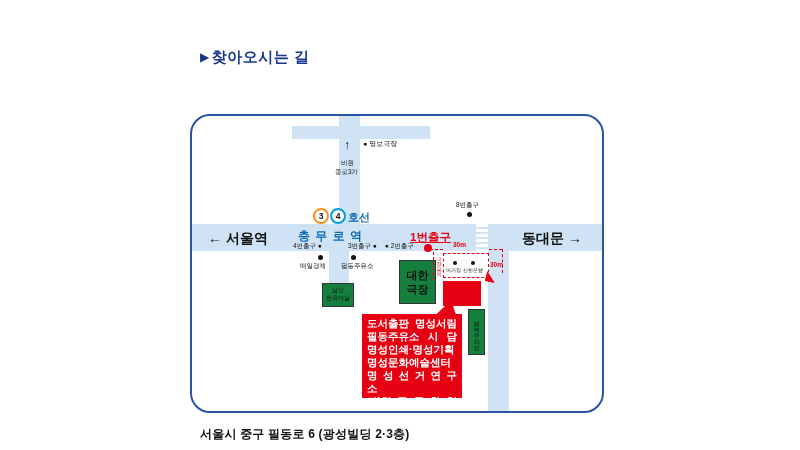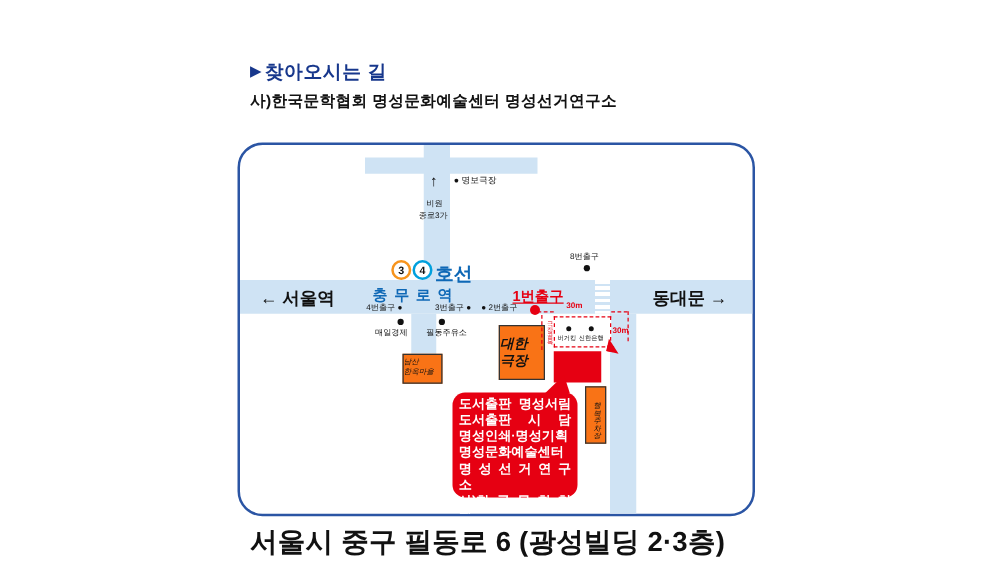--- a/index.html
+++ b/index.html
@@ -26,36 +26,36 @@
   .lbl{position:absolute;white-space:nowrap;}
   .dot{position:absolute;border-radius:50%;background:#111;}
   #arrow-up{left:152px;top:22px;font-size:12px;color:#111;}
   #biwon{left:149px;top:43px;font-size:6.5px;}
   #jongro3{left:143px;top:52px;font-size:6.5px;}
   #myeongbo{left:171px;top:23px;font-size:7px;}
   .badge{position:absolute;width:12px;height:12px;border-radius:50%;background:#fff;
      font-size:8.5px;font-weight:bold;text-align:center;line-height:12px;top:92px;}
   #badge3{left:121px;border:2px solid #f7941d;}
   #badge4{left:138px;border:2px solid #00a0dd;}
-  #line-suffix{left:156px;top:94px;font-size:15px;font-weight:bold;color:#0e68b6;text-align:center;}
+  #line-suffix{left:156px;top:94px;font-size:11px;font-weight:bold;color:#0e68b6;text-align:center;}
   #station-name{left:106px;top:112px;font-size:12px;font-weight:bold;color:#0e68b6;letter-spacing:1px;}
   #seoul-st{left:16px;top:114px;font-size:14px;font-weight:bold;}
   #dongdaemun{left:330px;top:114px;font-size:14px;font-weight:bold;}
   #exit8{left:264px;top:85px;font-size:6.5px;}
   #exit8-dot{left:275px;top:96px;width:5px;height:5px;}
   #exit1{left:218px;top:114px;font-size:11.5px;font-weight:bold;color:#e60012;text-decoration:underline;}
   #exit1-dot{left:232px;top:128px;width:8px;height:8px;background:#e60012;}
   #exit4{left:101px;top:126px;font-size:6.5px;}
   #exit3{left:156px;top:126px;font-size:6.5px;}
   #exit2{left:193px;top:126px;font-size:6.5px;}
   #maeil-dot{left:126px;top:139px;width:5px;height:5px;}
   #maeil{left:108px;top:146px;font-size:6.5px;}
   #gas-dot{left:159px;top:139px;width:5px;height:5px;}
   #gas{left:149px;top:146px;font-size:6.5px;}
-  .wbox{position:absolute;background:#f97316;border:1px solid #333;font-style:italic;}
+  .wbox{position:absolute;background:#15803d;border:1px solid #333;text-align:center;}
   #namsan{left:130px;top:167px;width:30px;height:20px;font-size:6px;line-height:8px;padding-top:2px;}
   #daehan{left:207px;top:144px;width:37px;height:44px;border-width:1.5px;
           font-size:11px;font-weight:bold;line-height:14px;padding-top:7px;box-sizing:border-box;}
   
   .rdash-h{position:absolute;border-top:1.5px dashed #e60012;height:0;}
   .rdash-v{position:absolute;border-left:1.5px dashed #e60012;width:0;}
   #seg-a{left:238px;top:133px;width:13px;}
   #seg-b{left:297px;top:133px;width:13px;}
   #seg-c{left:310px;top:133px;height:24px;}
   #alley-line{left:241px;top:136px;height:28px;}
@@ -67,42 +67,41 @@
   #bank{left:271px;top:151px;font-size:5px;}
   .dist{position:absolute;font-size:6.5px;font-weight:bold;color:#e60012;}
   #dist1{left:261px;top:125px;}
   #dist2{left:298px;top:145px;}
   #route-arrow{position:absolute;left:294px;top:156px;width:0;height:0;
      border-top:5px solid transparent;border-right:5px solid transparent;
      border-left:5px solid #e60012;border-bottom:5px solid #e60012;transform:rotate(12deg);}
   #building{position:absolute;left:251px;top:165px;width:38px;height:25px;background:#e60012;}
   
   #bubble{position:absolute;left:170px;top:198px;width:100px;height:84px;background:#e60012;
-          border-radius:10px;padding:3px 5px;box-sizing:border-box;}
+          border-radius:0;padding:3px 5px;box-sizing:border-box;}
   #bubble-tail{position:absolute;left:240px;top:184px;width:24px;height:15px;background:#e60012;
           clip-path:polygon(15% 100%,100% 100%,80% 0%);}
   .bline{color:#fff;font-size:10.5px;font-weight:bold;line-height:13px;
          text-align:justify;text-align-last:justify;}
   #parking{left:276px;top:193px;width:15px;height:44px;font-size:6px;
            writing-mode:vertical-rl;text-orientation:upright;line-height:14px;
            display:flex;align-items:center;justify-content:center;border-width:0.8px;}
   
-  #ftr{position:absolute;left:200px;top:385px;font-size:22px;font-weight:600;
+  #ftr{position:absolute;left:200px;top:385px;font-size:12px;font-weight:600;
        letter-spacing:0.2px;line-height:26px;color:#111;}
 </style>
 </head>
 <body>
 
 <div id="page">
 
   <div id="hdr">
     <div id="hdr-title">
       <span class="tri">▶</span><span>찾아오시는 길</span>
     </div>
-    <div class="orgs">사)한국문학협회 명성문화예술센터 명성선거연구소</div>
   </div>
 
   <div id="map">
 
     <div class="road" id="road-north"></div>
     <div class="road" id="road-top"></div>
     <div class="road" id="road-main"></div>
     <div class="road" id="road-south-right"></div>
     <div class="road" id="road-south-left"></div>
     <div id="crosswalk"></div>
@@ -153,21 +152,21 @@
     <div class="lbl" id="burger">버거킹</div>
     <div class="lbl" id="bank">신한은행</div>
     <div class="dist" id="dist1">30m</div>
     <div class="dist" id="dist2">30m</div>
     <div id="route-arrow"></div>
 
     <div id="building"></div>
     <div id="bubble-tail"></div>
     <div id="bubble">
         <div class="bline">도서출판 명성서림</div>
-        <div class="bline">도서출판 시 담</div>
+        <div class="bline">필동주유소 시 담</div>
         <div class="bline">명성인쇄·명성기획</div>
         <div class="bline">명성문화예술센터</div>
         <div class="bline">명 성 선 거 연 구 소</div>
         <div class="bline">사)한 국 문 학 협 회</div>
       </div>
 
     <div class="wbox" id="parking">행복주차장</div>
   </div>
 
   <div id="ftr">

